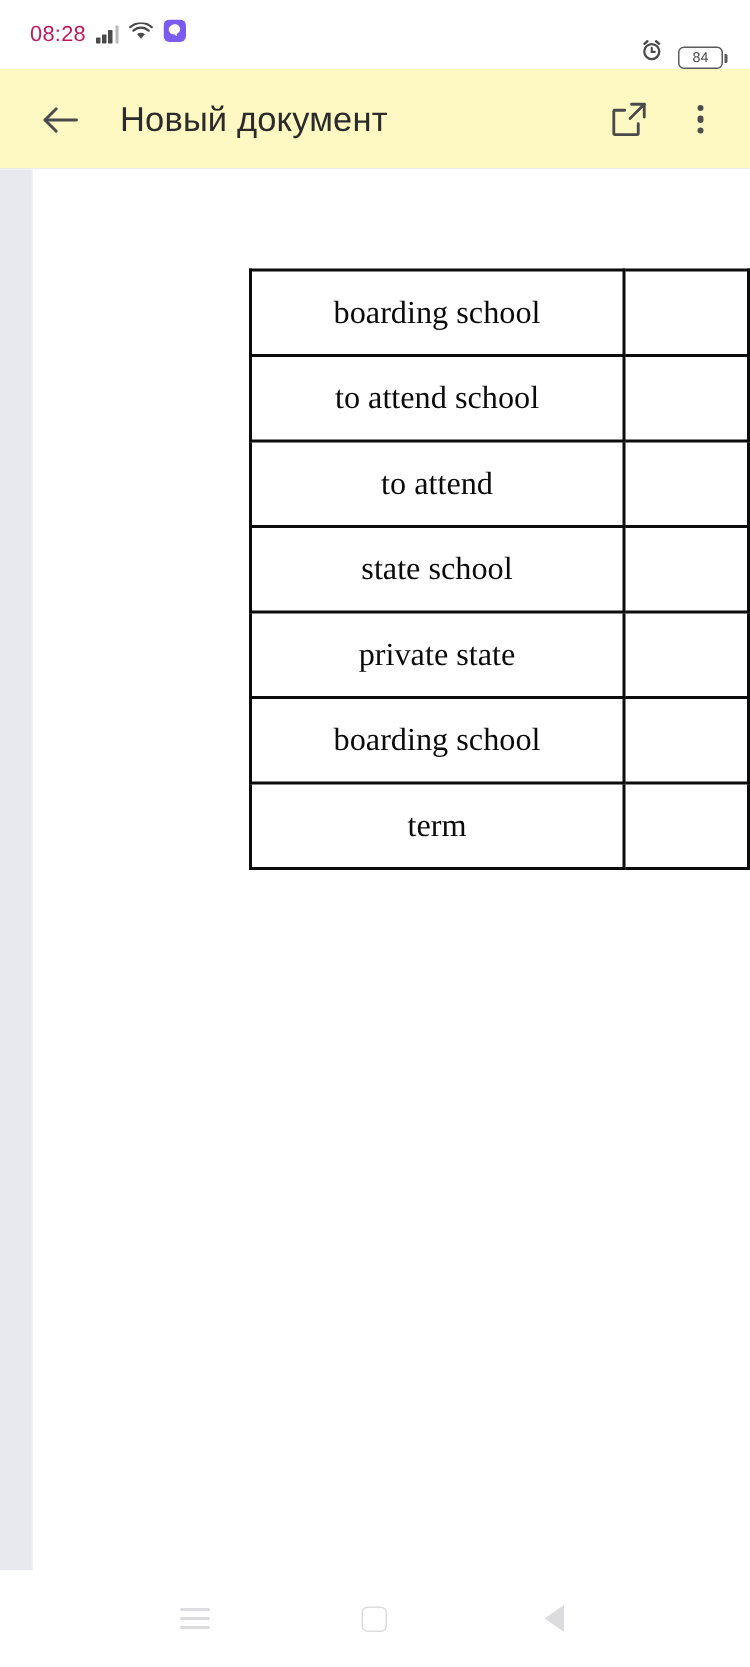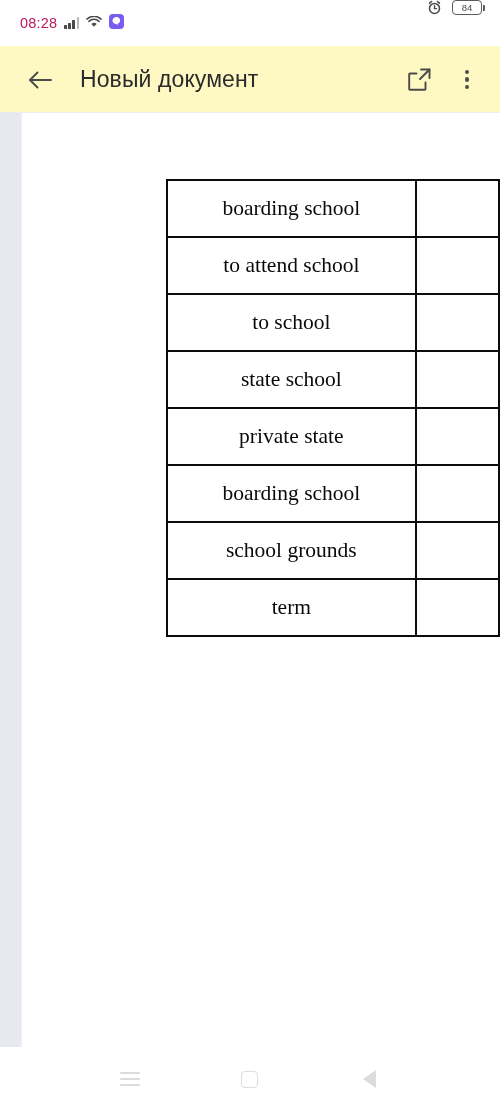--- a/index.html
+++ b/index.html
@@ -11,21 +11,21 @@
   }
   #app { position:relative; width:500px; height:1111px; background:#ffffff; }
 
   
   .statusbar{
     position:absolute; left:0; top:0; width:500px; height:46px;
     background:#ffffff; display:flex; align-items:center;
   }
   .sb-left{ position:absolute; left:20px; top:0; height:46px; display:flex; align-items:center; gap:7px; }
   .sb-time{ font-size:14.5px; color:#be185d; letter-spacing:.2px; font-weight:400; }
-  .sb-right{ position:absolute; right:18px; top:0; height:46px; display:flex; align-items:flex-start; gap:10px; }
+  .sb-right{ position:absolute; right:18px; top:0; height:46px; display:flex; align-items:flex-end; gap:10px; }
 
   .signal{ display:flex; align-items:flex-end; gap:1.5px; height:12px; }
   .signal i{ display:block; width:2.6px; background:#4a4a4a; border-radius:.5px; }
   .signal i:nth-child(1){ height:4px; }
   .signal i:nth-child(2){ height:6.5px; }
   .signal i:nth-child(3){ height:9px; }
   .signal i:nth-child(4){ height:12px; background:#b9b9b9; }
 
   .battery{
     width:30px; height:15px; border:1.4px solid #5a5a5a; border-radius:4px;
@@ -190,37 +190,33 @@
         <tbody>
           <tr>
             <td class="col-term">boarding school</td>
             <td class="col-def"></td>
           </tr>
           <tr>
             <td class="col-term">to attend school</td>
             <td class="col-def"></td>
           </tr>
           <tr>
-            <td class="col-term">to school</td>
+            <td class="col-term">to attend</td>
             <td class="col-def"></td>
           </tr>
           <tr>
             <td class="col-term">state school</td>
             <td class="col-def"></td>
           </tr>
           <tr>
             <td class="col-term">private state</td>
             <td class="col-def"></td>
           </tr>
           <tr>
             <td class="col-term">boarding school</td>
-            <td class="col-def"></td>
-          </tr>
-          <tr>
-            <td class="col-term">school grounds</td>
             <td class="col-def"></td>
           </tr>
           <tr>
             <td class="col-term">term</td>
             <td class="col-def"></td>
           </tr>
         </tbody>
       </table>
 
     </div>

